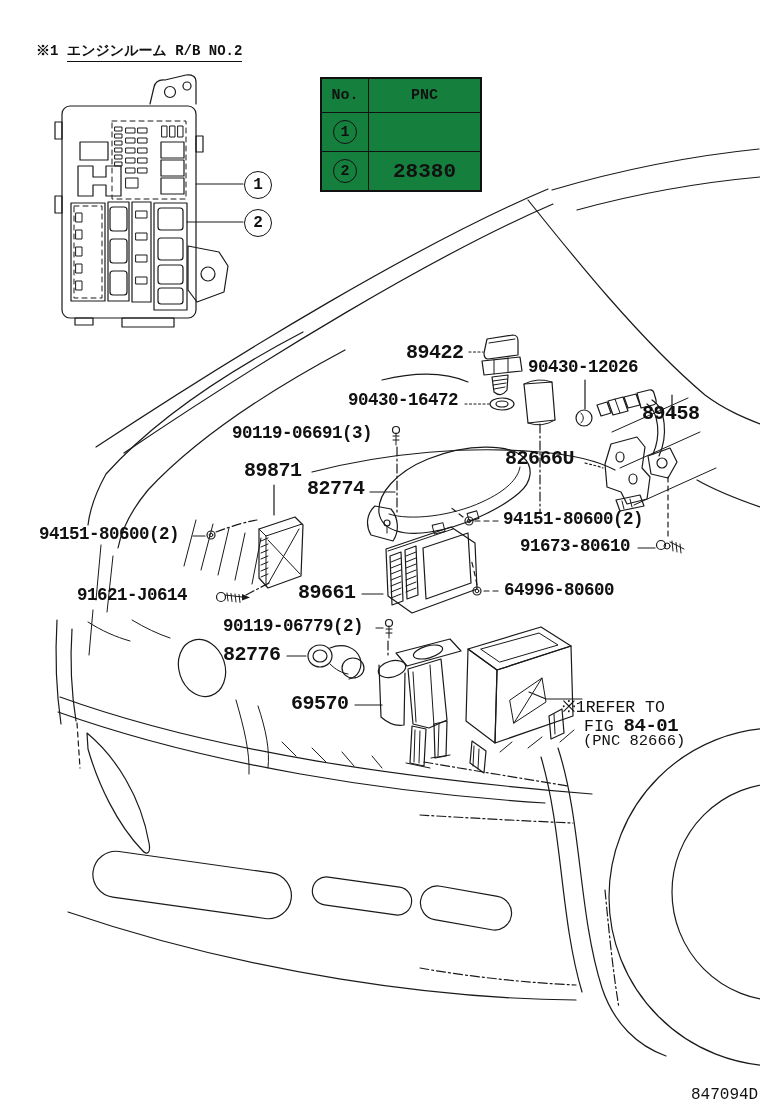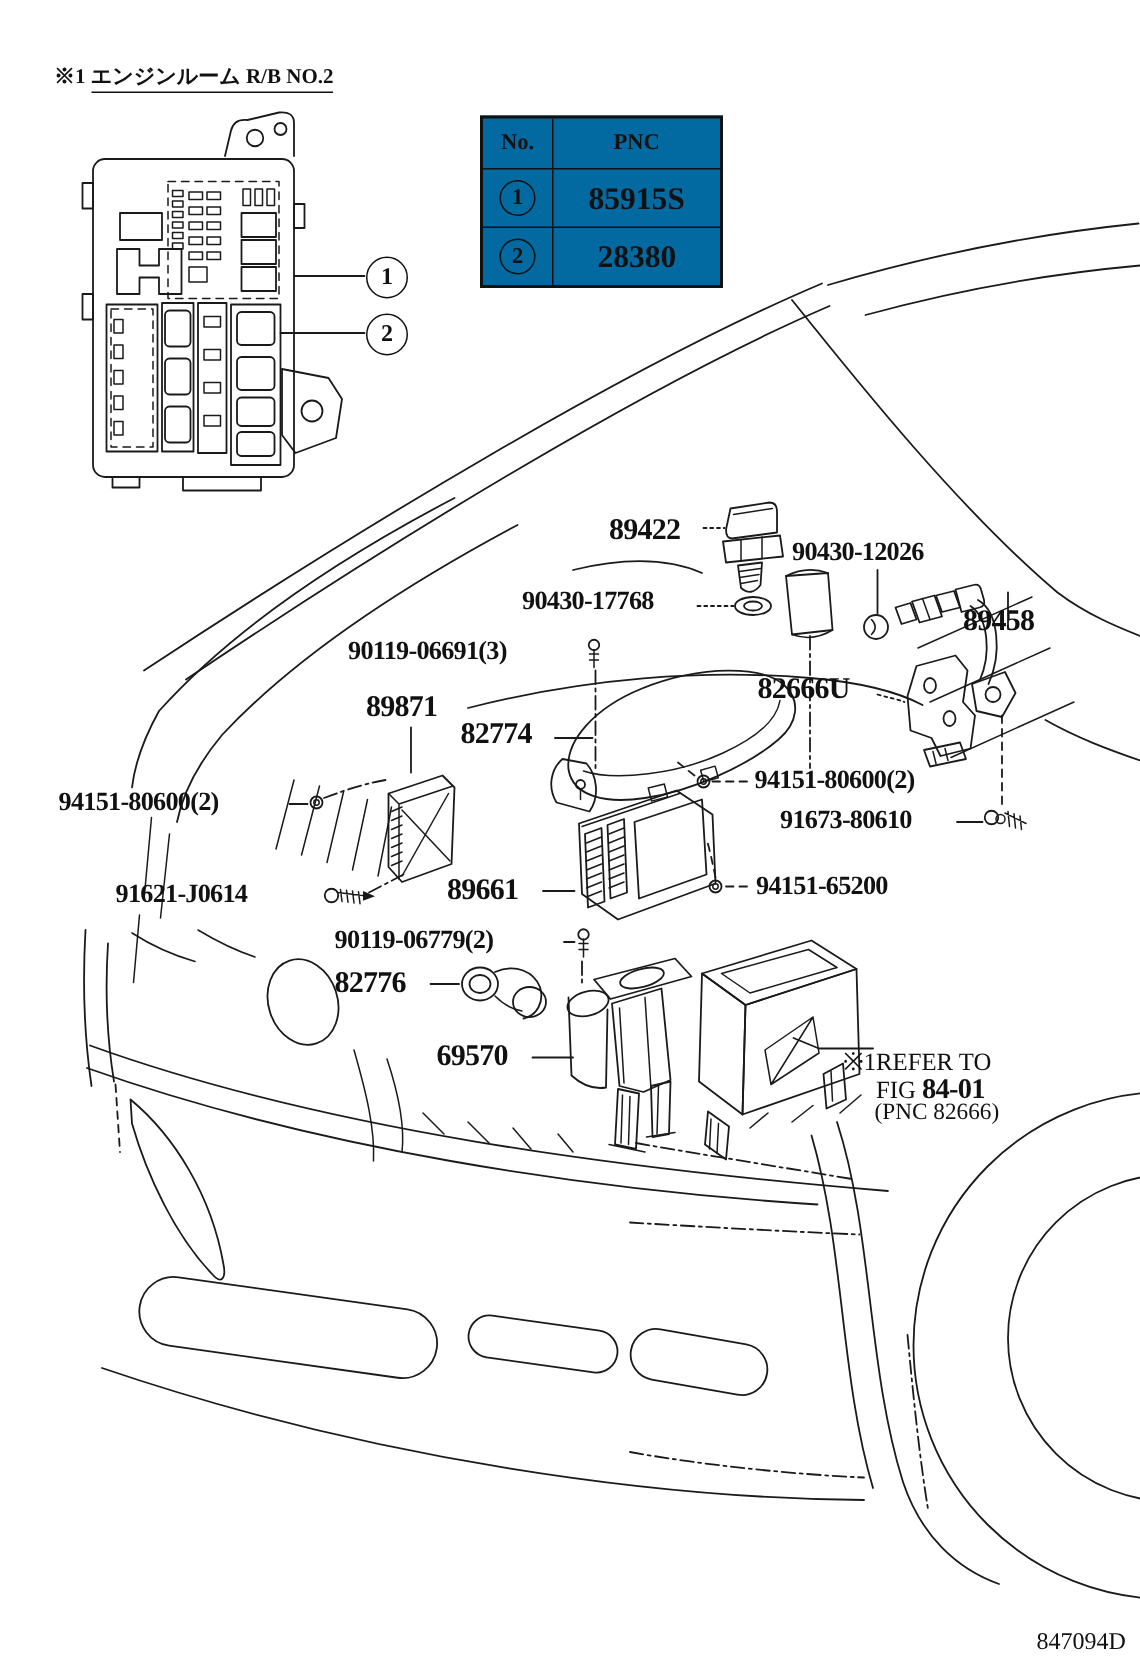--- a/index.html
+++ b/index.html
@@ -1,32 +1,32 @@
 <!DOCTYPE html>
 <html><head>
 <meta charset="utf-8">
 <style>
   html,body{margin:0;padding:0;background:#888;}
   #stage{position:relative;width:760px;height:1112px;background:#ffffff;overflow:hidden;
-         font-family:Liberation Serif, serif;color:#111;}
+         font-family:Liberation Mono, monospace;color:#111;}
   svg{position:absolute;left:0;top:0;}
   svg *{stroke:#1a1a1a;fill:none;stroke-width:1.2;stroke-linecap:round;stroke-linejoin:round;}
   svg .thin{stroke-width:1;}
   svg .d{stroke-dasharray:5 4;}
   svg .dd{stroke-dasharray:9 3 2 3;}
   svg .dot{stroke-dasharray:2 2.5;}
   svg .fillink{fill:#1a1a1a;stroke:none;}
   .plabel{position:absolute;font-weight:700;letter-spacing:-0.5px;white-space:nowrap;line-height:1;}
   .plabel.big{font-size:20px;}
   .plabel.small{font-size:17.5px;}
   #jp-note{position:absolute;left:36px;top:42px;font-size:14px;font-weight:700;white-space:nowrap;}
   #jp-note .ul{border-bottom:1.6px solid #111;padding-bottom:2px;}
   .callout{position:absolute;width:26px;height:26px;border:1.6px solid #111;border-radius:50%;
            display:flex;align-items:center;justify-content:center;font-size:16px;font-weight:700;background:#fff;}
-  .ptable{position:absolute;left:320px;top:77px;width:158px;border:2px solid #111;background:#0369a1;}
+  .ptable{position:absolute;left:320px;top:77px;width:158px;border:2px solid #111;background:#15803d;}
   .ptable .row{display:flex;border-top:1px solid #111;}
   .ptable .row.hdr{border-top:none;height:33px;}
   .ptable .row.data{height:38px;}
   .ptable .c1{width:46px;display:flex;align-items:center;justify-content:center;border-right:1px solid #111;}
   .ptable .c2{flex:1;display:flex;align-items:center;justify-content:center;}
   .ptable .hdr .c1,.ptable .hdr .c2{font-size:15px;font-weight:700;}
   .ptable .val{font-size:21px;font-weight:700;letter-spacing:0;}
   .tcirc{width:22px;height:22px;border:1.5px solid #111;border-radius:50%;display:flex;align-items:center;
          justify-content:center;font-size:15px;font-weight:700;}
   .noteline{position:absolute;white-space:nowrap;line-height:1;margin-top:20px;}
@@ -317,47 +317,46 @@
   <div class="row hdr">
     <div class="c1">No.</div>
     <div class="c2">PNC</div>
   </div>
   <div class="row data">
     <div class="c1">
           <span class="tcirc">
             <span>1</span>
           </span>
         </div>
-    <div class="c2 val">85915S</div>
   </div>
   <div class="row data">
     <div class="c1">
           <span class="tcirc">
             <span>2</span>
           </span>
         </div>
     <div class="c2 val">28380</div>
   </div>
 </div>
 
 <div id="labels">
       <div class="plabel big" style="left: 406px; top: 343px;">89422</div>
       <div class="plabel small" style="left: 528px; top: 359px;">90430-12026</div>
       <div class="plabel big" style="left: 642px; top: 372px; margin-top: 32px;">89458</div>
-      <div class="plabel small" style="left: 348px; top: 392px;">90430-17768</div>
+      <div class="plabel small" style="left: 348px; top: 392px;">90430-16472</div>
       <div class="plabel small" style="left: 232px; top: 425px;">90119-06691(3)</div>
       <div class="plabel big" style="left: 244px; top: 461px;">89871</div>
       <div class="plabel big" style="left: 307px; top: 479px;">82774</div>
       <div class="plabel big" style="left: 505px; top: 449px;">82666U</div>
       <div class="plabel small" style="left: 503px; top: 511px;">94151-80600(2)</div>
       <div class="plabel small" style="left: 520px; top: 538px;">91673-80610</div>
       <div class="plabel small" style="left: 39px; top: 526px;">94151-80600(2)</div>
       <div class="plabel small" style="left: 77px; top: 587px;">91621-J0614</div>
       <div class="plabel big" style="left: 298px; top: 583px;">89661</div>
-      <div class="plabel small" style="left: 504px; top: 582px;">94151-65200</div>
+      <div class="plabel small" style="left: 504px; top: 582px;">64996-80600</div>
       <div class="plabel small" style="left: 223px; top: 618px;">90119-06779(2)</div>
       <div class="plabel big" style="left: 223px; top: 645px;">82776</div>
       <div class="plabel big" style="left: 291px; top: 694px;">69570</div>
     </div>
 
 <div class="noteline" id="note1">※1REFER TO</div>
 <div class="noteline" id="note2"><span>FIG </span><b>84-01</b></div>
 <div class="noteline" id="note3">(PNC 82666)</div>
 
 <div id="docnum">847094D</div>

